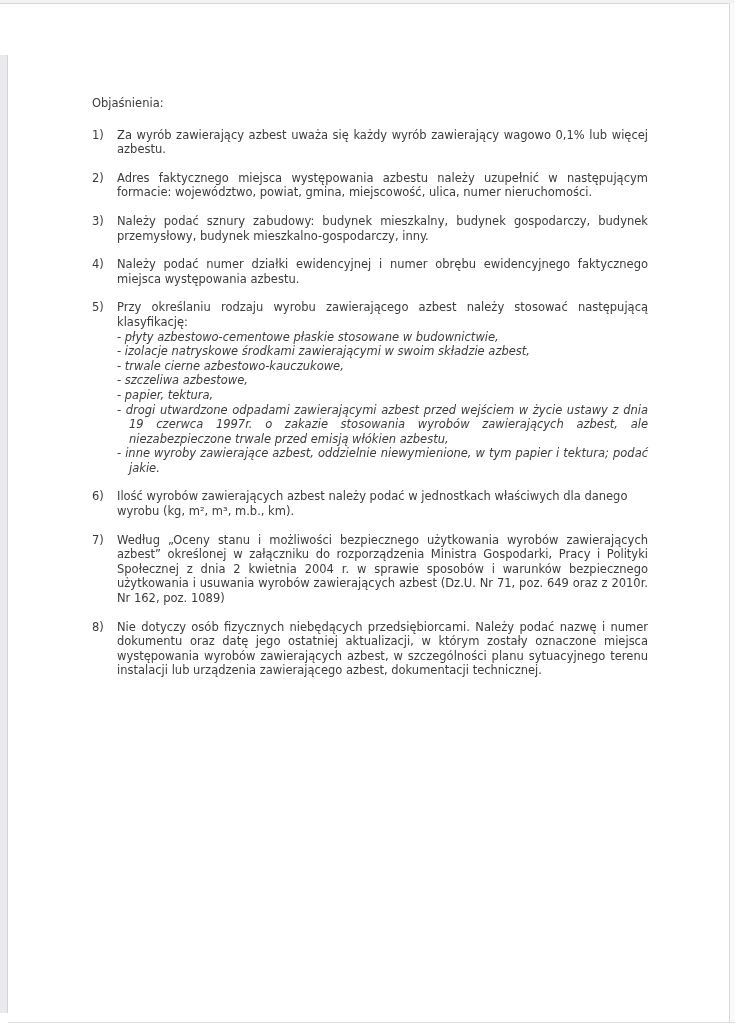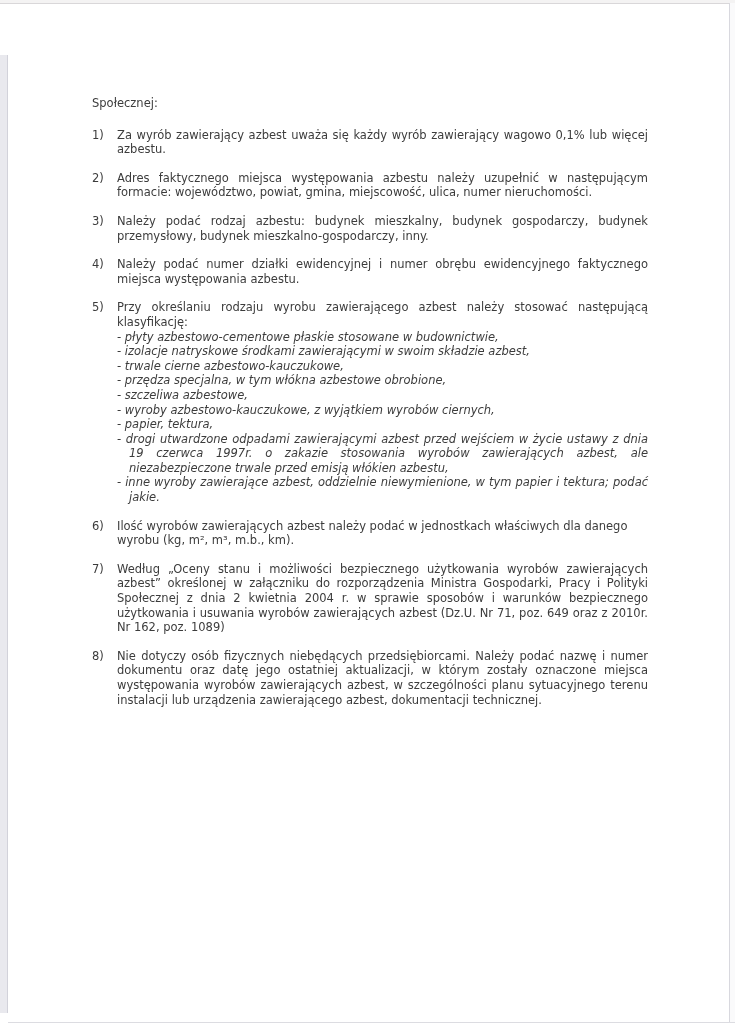--- a/index.html
+++ b/index.html
@@ -66,51 +66,49 @@
 </head>
 <body>
 
 <div class="edge-top"></div>
 <div class="edge-left"></div>
 <div class="edge-right-gutter"></div>
 <div class="edge-bottom"></div>
 
 <div class="content">
 
-  <div class="doc-title">Społecznej:</div>
+  <div class="doc-title">Objaśnienia:</div>
 
   <div class="note">
     <span class="note-num">1)</span>
     <div class="note-body">Za wyrób zawierający azbest uważa się każdy wyrób zawierający wagowo 0,1% lub więcej azbestu.</div>
   </div>
 
   <div class="note">
     <span class="note-num">2)</span>
     <div class="note-body">Adres faktycznego miejsca występowania azbestu należy uzupełnić w następującym formacie: województwo, powiat, gmina, miejscowość, ulica, numer nieruchomości.</div>
   </div>
 
   <div class="note">
     <span class="note-num">3)</span>
-    <div class="note-body">Należy podać rodzaj azbestu: budynek mieszkalny, budynek gospodarczy, budynek przemysłowy, budynek mieszkalno-gospodarczy, inny.</div>
+    <div class="note-body">Należy podać sznury zabudowy: budynek mieszkalny, budynek gospodarczy, budynek przemysłowy, budynek mieszkalno-gospodarczy, inny.</div>
   </div>
 
   <div class="note">
     <span class="note-num">4)</span>
     <div class="note-body">Należy podać numer działki ewidencyjnej i numer obrębu ewidencyjnego faktycznego miejsca występowania azbestu.</div>
   </div>
 
   <div class="note">
     <span class="note-num">5)</span>
     <div class="note-body">Przy określaniu rodzaju wyrobu zawierającego azbest należy stosować następującą klasyfikację:</div>
     <div class="sub-item">- płyty azbestowo-cementowe płaskie stosowane w budownictwie,</div>
     <div class="sub-item">- izolacje natryskowe środkami zawierającymi w swoim składzie azbest,</div>
     <div class="sub-item">- trwale cierne azbestowo-kauczukowe,</div>
-    <div class="sub-item">- przędza specjalna, w tym włókna azbestowe obrobione,</div>
     <div class="sub-item">- szczeliwa azbestowe,</div>
-    <div class="sub-item">- wyroby azbestowo-kauczukowe, z wyjątkiem wyrobów ciernych,</div>
     <div class="sub-item">- papier, tektura,</div>
     <div class="sub-item">- drogi utwardzone odpadami zawierającymi azbest przed wejściem w życie ustawy z dnia 19 czerwca 1997r. o zakazie stosowania wyrobów zawierających azbest, ale niezabezpieczone trwale przed emisją włókien azbestu,</div>
     <div class="sub-item">- inne wyroby zawierające azbest, oddzielnie niewymienione, w tym papier i tektura; podać jakie.</div>
   </div>
 
   <div class="note align-left">
     <span class="note-num">6)</span>
     <div class="note-body">Ilość wyrobów zawierających azbest należy podać w jednostkach właściwych dla danego wyrobu (kg, m², m³, m.b., km).</div>
   </div>
 

